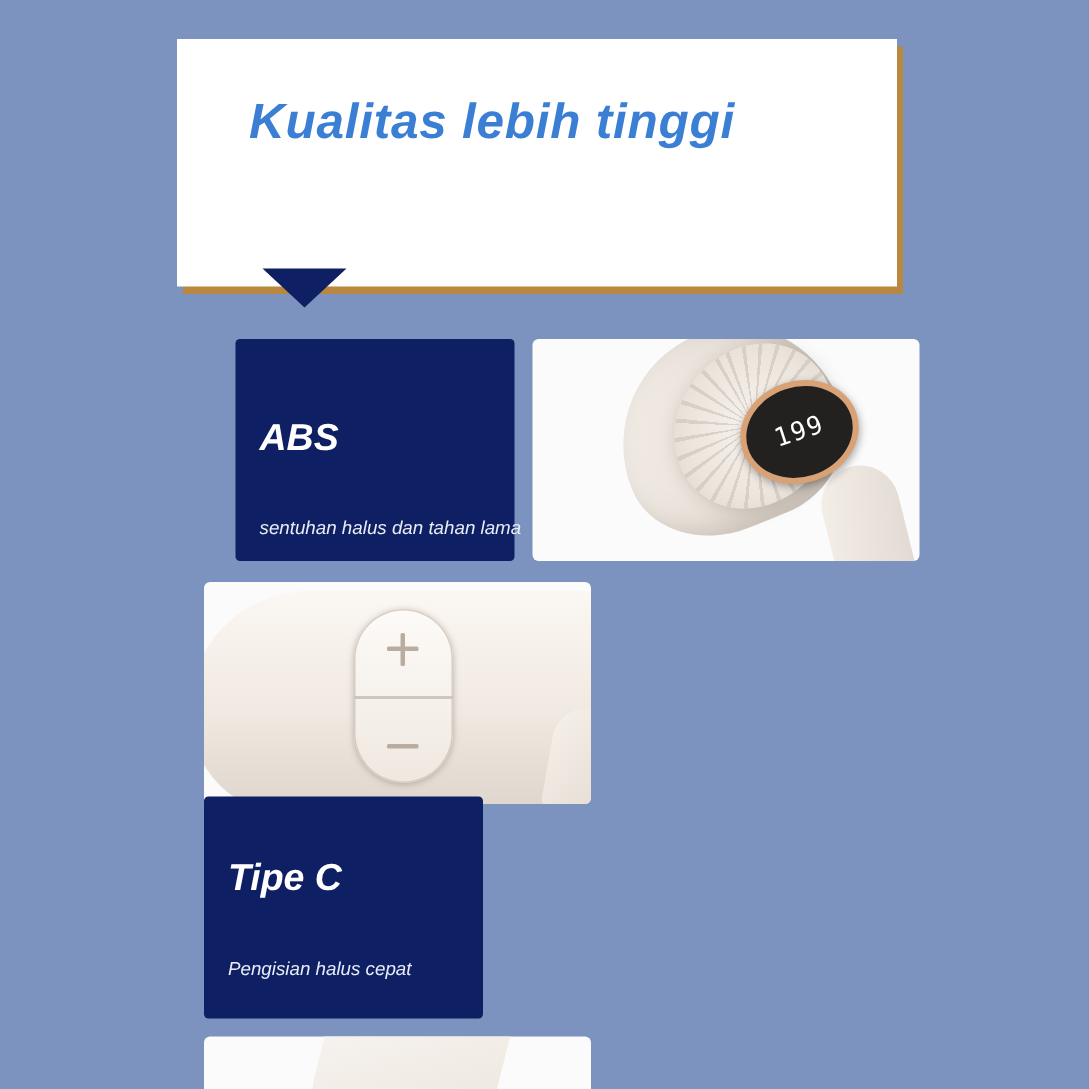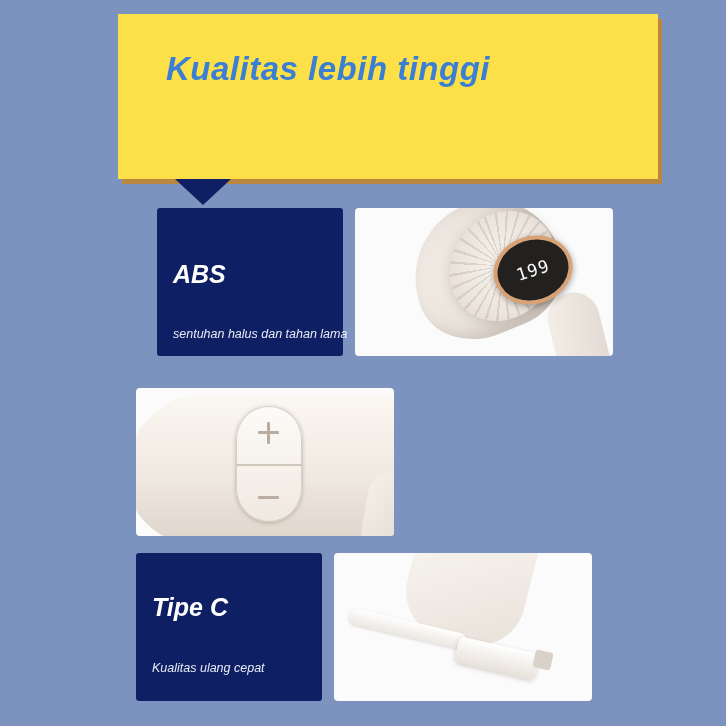--- a/index.html
+++ b/index.html
@@ -17,24 +17,24 @@
     position: relative;
     width: 726px;
     height: 726px;
     background: #7b93be;
   }
 
   
   .banner {
     position: absolute;
     left: 118px;
-    top: 14px;
-    width: 540px;
+    top: 26px;
+    width: 480px;
     height: 165px;
-    background: #fde047;
+    background: #ffffff;
     box-shadow: 4px 5px 0 0 #b9873f;
   }
   .banner-title {
     position: absolute;
     left: 48px;
     top: 36px;
     font-size: 33px;
     font-weight: bold;
     color: #3b7fd4;
     letter-spacing: 0.5px;
@@ -76,23 +76,23 @@
 
   
   .row {
     position: absolute;
     left: 136px;
     width: 456px;
     height: 148px;
     display: flex;
     gap: 12px;
   }
-  .row-1 { top: 208px; padding-left: 21px; }
+  .row-1 { top: 226px; padding-left: 21px; }
   .row-2 { top: 388px; }
-  .row-3 { top: 553px; }
+  .row-3 { top: 531px; flex-direction: column; }
 
   .label-card {
     width: 186px;
     height: 148px;
     background: #0f1f63;
     border-radius: 3px;
     position: relative;
     flex: none;
   }
   .label-title {
@@ -321,21 +321,21 @@
       <div class="btn-div"></div>
       <div class="plus-v"></div>
       <div class="plus-h"></div>
       <div class="minus-h"></div>
     </div>
   </div>
 
   <div class="row row-3">
     <div class="label-card r3">
       <div class="label-title">Tipe C</div>
-      <div class="label-desc">Kualitas ulang cepat</div>
+      <div class="label-desc">Pengisian halus cepat</div>
     </div>
     <div class="photo-card">
       <div class="body-3"></div>
       <div class="cable"></div>
       <div class="plug"></div>
       <div class="plug-tip"></div>
     </div>
   </div>
 
 </div>

